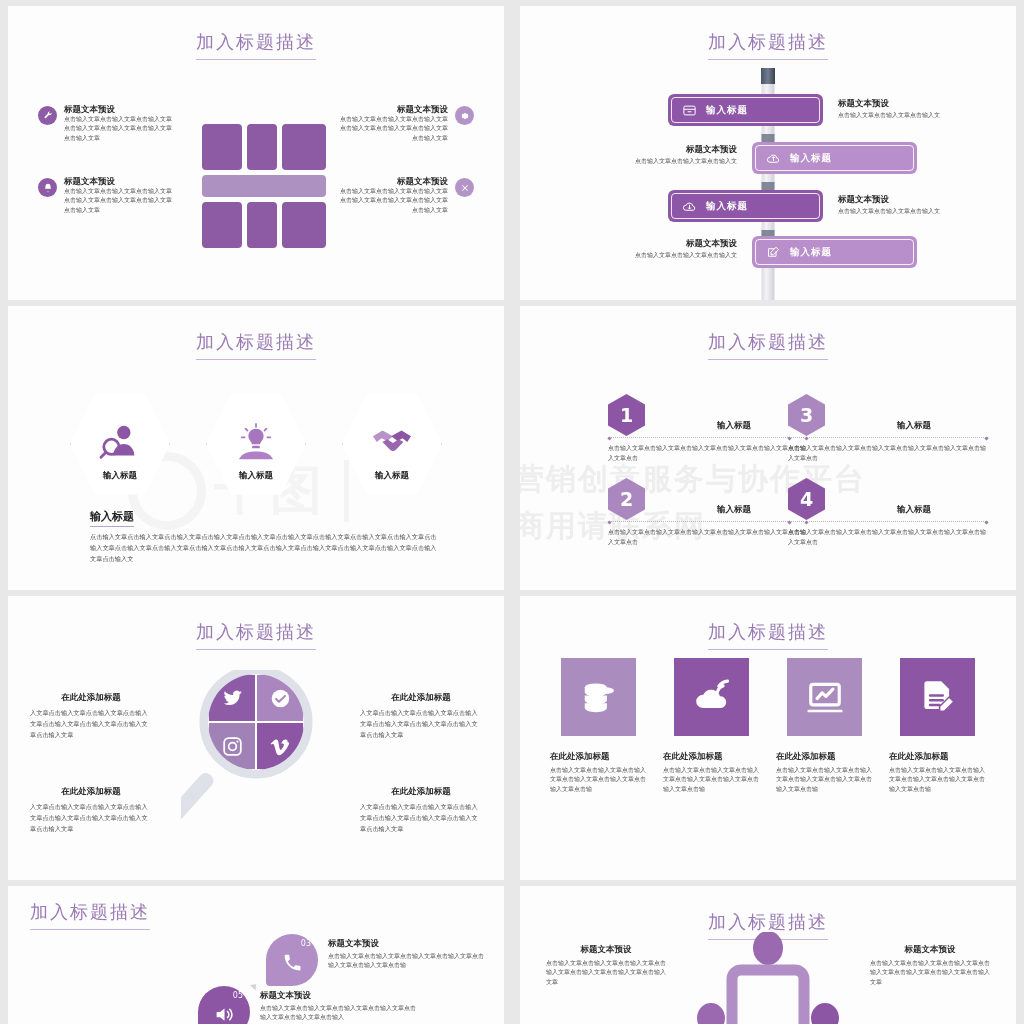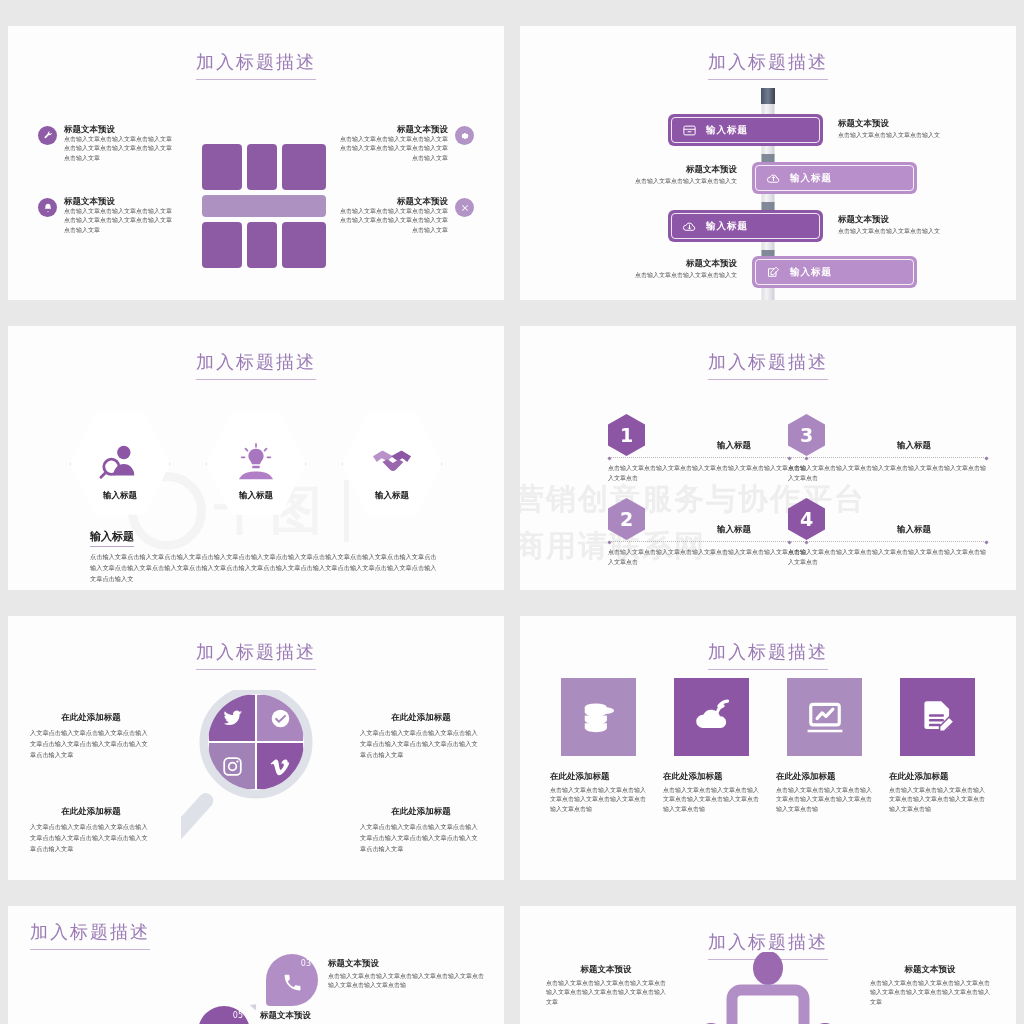--- a/index.html
+++ b/index.html
@@ -11,21 +11,21 @@
   }
   .grid{
     width:1024px;height:1024px;
     display:grid;
     grid-template-columns:512px 512px;
     grid-template-rows:300px 290px 290px 144px;
   }
   .slide{
     position:relative;
     background:#fdfdfd;
-    margin:26px 8px 0 8px;
+    margin:6px 8px 0 8px;
     box-sizing:border-box;
     overflow:hidden;
   }
   .slide-inner{position:absolute;inset:0;}
 
   
   .title{
     position:absolute;left:0;right:0;top:24px;
     text-align:center;
     color:#9b7ab5;

